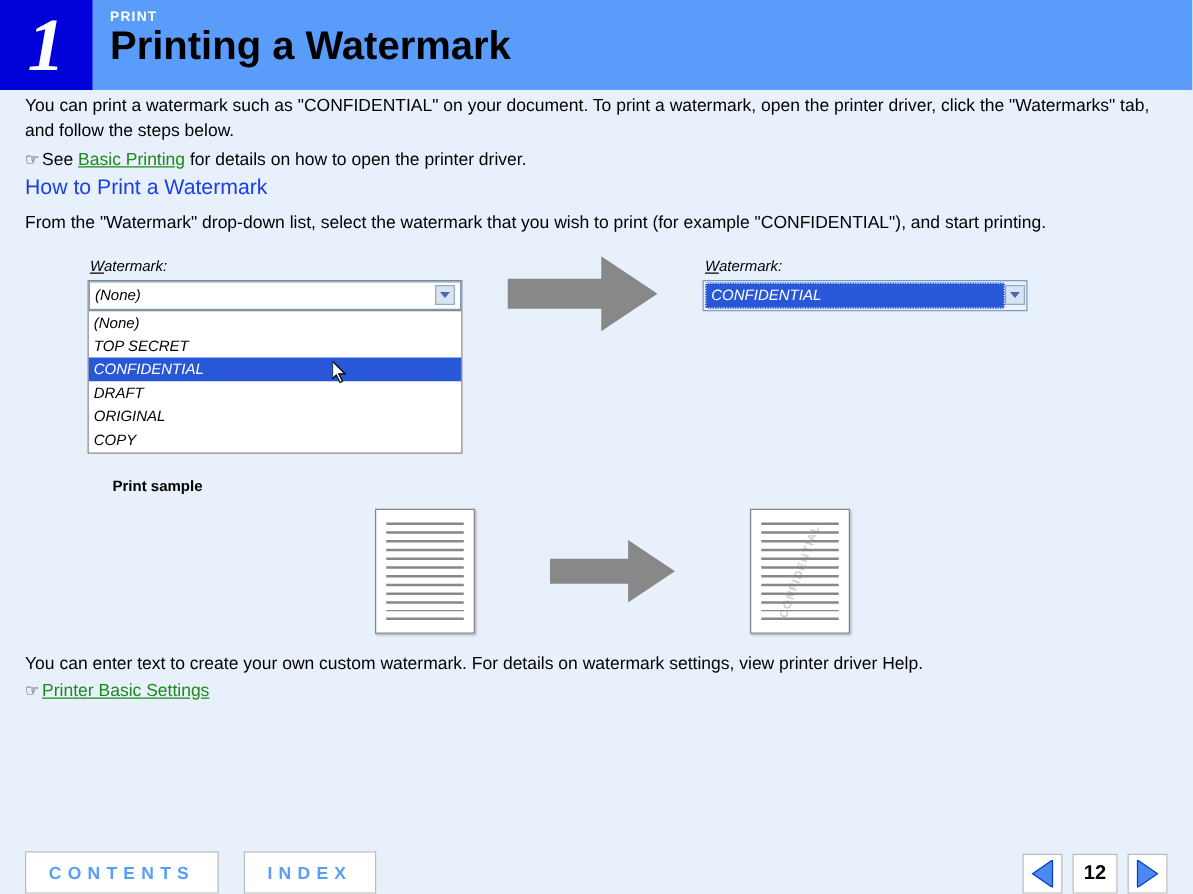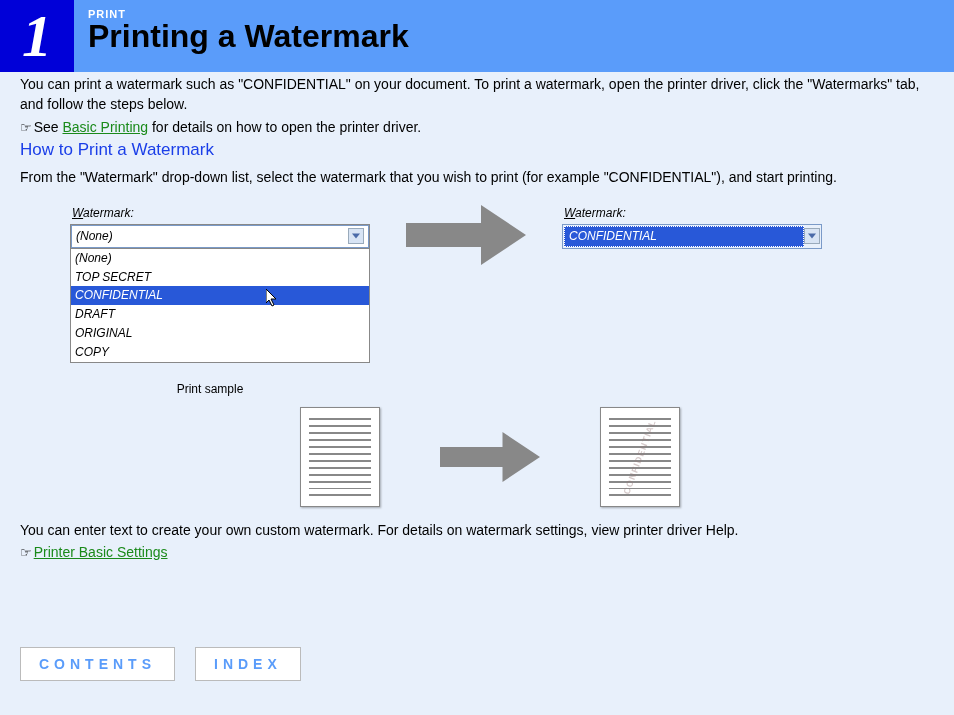--- a/index.html
+++ b/index.html
@@ -32,30 +32,30 @@
     .dd-item { padding: 1px 4px; font-size: 12px; }
     .dd-item.hl { background: #2858d8; color: white; }
     .cursor-overlay { position: absolute; left: 195px; top: 64px; }
     
     .big-arrow svg { display: block; }
     
     .dropdown-closed { width: 260px; font-size: 12px; }
     .dc-box { border: 1px solid #7a9ac8; padding: 1px; display: flex; align-items: center; }
     .dc-sel { background: #2858d8; color: white; flex: 1; padding: 1px 4px; border: 1px dotted #fff; }
     
-    .sample-label { font-size: 12px; font-weight: normal; text-align: center; width: 240px; margin-left: 70px; margin-bottom: 10px; }
+    .sample-label { font-size: 12px; font-weight: bold; text-align: left; width: 240px; margin-left: 70px; margin-bottom: 10px; }
     
     .sample-row { display: flex; align-items: center; gap: 60px; padding-left: 280px; margin-bottom: 14px; }
     .doc-page { width: 80px; height: 100px; background: white; border: 1px solid #888; padding: 10px 8px; box-shadow: 1px 1px 2px rgba(0,0,0,.3); display: flex; flex-direction: column; gap: 5px; position: relative; }
     .doc-line { height: 2px; background: #888; }
     .wm-text { position: absolute; top: 50%; left: 50%; transform: translate(-50%,-50%) rotate(-70deg); color: rgba(150,120,120,0.4); font-size: 9px; letter-spacing: 1px; font-weight: bold; }
     
     .footer-text { margin-bottom: 2px; }
     
-    .bottom-bar { position: absolute; bottom: 34px; left: 20px; right: 20px; display: flex; align-items: flex-end; }
+    .bottom-bar { position: absolute; bottom: 0; left: 20px; right: 20px; display: flex; align-items: flex-end; }
     .nav-btn { background: white; border: 1px solid #bbb; padding: 8px 18px; color: #5a9cfa; font-weight: bold; letter-spacing: 5px; font-size: 14px; margin-right: 20px; cursor: pointer; }
     .spacer { flex: 1; }
     .pager { display: flex; align-items: center; gap: 8px; }
     .pg-arrow { width: 32px; height: 32px; background: white; border: 1px solid #bbb; display: flex; align-items: center; justify-content: center; cursor: pointer; }
     .pg-num { width: 36px; height: 32px; background: white; border: 1px solid #bbb; display: flex; align-items: center; justify-content: center; font-size: 16px; font-weight: bold; }
   </style>
 </head>
 <body>
 
 <div class="header">
@@ -164,13 +164,26 @@
   <p class="footer-text">You can enter text to create your own custom watermark. For details on watermark settings, view printer driver Help.</p>
   <p>
     <span class="pointer-icon">☞</span><a href="#" class="link">Printer Basic Settings</a>
   </p>
 </div>
 
 <div class="bottom-bar">
   <div class="nav-btn">CONTENTS</div>
   <div class="nav-btn">INDEX</div>
   <div class="spacer"></div>
+  <div class="pager">
+    <div class="pg-arrow">
+      <svg width="20" height="22" viewBox="0 0 20 22">
+          <path d="M18 0 L18 22 L2 11 Z" fill="#4a8af0" stroke="#0040c0" stroke-width="1"></path>
+        </svg>
+    </div>
+    <div class="pg-num">12</div>
+    <div class="pg-arrow">
+      <svg width="20" height="22" viewBox="0 0 20 22">
+          <path d="M2 0 L2 22 L18 11 Z" fill="#4a8af0" stroke="#0040c0" stroke-width="1"></path>
+        </svg>
+    </div>
+  </div>
 </div>
 
 </body></html>

